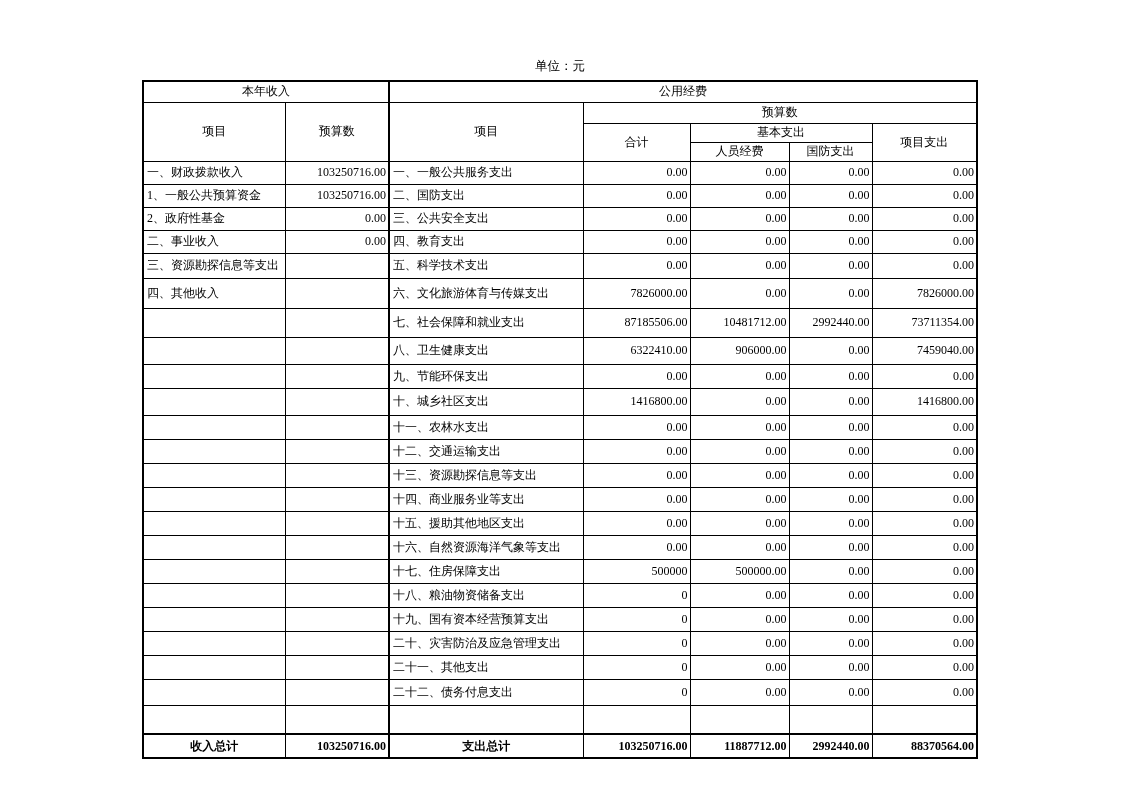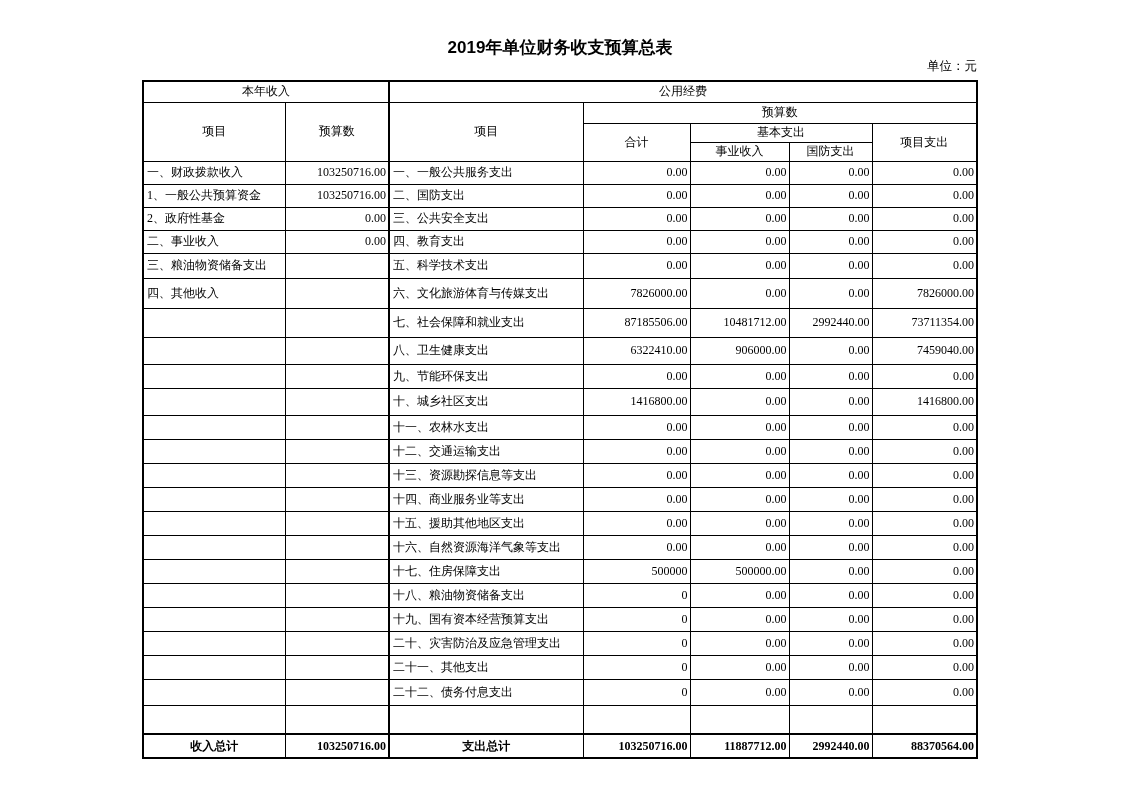--- a/index.html
+++ b/index.html
@@ -6,21 +6,21 @@
   .page {
     position:relative; width:1122px; height:793px; background:#ffffff;
     font-family:"Liberation Serif","DejaVu Serif",serif; color:#000;
   }
   .title {
     position:absolute; left:143px; top:36px; width:834px; text-align:center;
     font-size:17px; font-weight:bold;
     font-family:"Liberation Sans","DejaVu Sans",sans-serif;
   }
   .unit-note {
-    position:absolute; left:143px; top:58px; width:834px; text-align:right;
+    position:absolute; left:143px; top:58px; width:834px; text-align:center;
     font-size:12.5px;
   }
   table.budget {
     position:absolute; left:142px; top:80px; width:836px;
     border-collapse:collapse; table-layout:fixed; border:2px solid #000;padding-left:24px;
   }
   .budget th, .budget td {
     border:1px solid #000; font-size:12px; font-weight:normal;
     padding:0 3px; overflow:hidden; white-space:nowrap; vertical-align:middle;
   }
@@ -31,21 +31,20 @@
   tr.footer td { border-top:2px solid #000; font-weight:bold; }
   tr.footer td.flabel { text-align:center; }
   tr.h19{height:19px} tr.h21{height:21px} tr.h23{height:23px} tr.h24{height:24px}
   tr.h25{height:25px} tr.h26{height:26px} tr.h27{height:27px} tr.h29{height:29px}
   tr.h30{height:30px}
 </style>
 </head>
 <body>
 
 <div class="page">
-  <div class="title">2019年单位财务收支预算总表</div>
   <div class="unit-note">单位：元</div>
 
   <table class="budget">
     <colgroup>
       <col style="width:142px">
         <col style="width:104px">
         <col style="width:194px">
       <col style="width:107px">
         <col style="width:99px">
         <col style="width:83px">
@@ -61,21 +60,21 @@
         <th rowspan="3">预算数</th>
         <th rowspan="3" class="secL">项目</th>
         <th colspan="4">预算数</th>
       </tr>
       <tr class="h19">
         <th rowspan="2">合计</th>
         <th colspan="2">基本支出</th>
         <th rowspan="2">项目支出</th>
       </tr>
       <tr class="h19">
-        <th>事业收入</th>
+        <th>人员经费</th>
         <th>国防支出</th>
       </tr>
     </thead>
     <tbody>
       <tr class="h23">
           <td class="item">一、财政拨款收入</td>
           <td class="num">103250716.00</td>
           <td class="item secL">一、一般公共服务支出</td>
           <td class="num">0.00</td>
           <td class="num">0.00</td>
@@ -103,21 +102,21 @@
       <tr class="h23">
           <td class="item">二、事业收入</td>
           <td class="num">0.00</td>
           <td class="item secL">四、教育支出</td>
           <td class="num">0.00</td>
           <td class="num">0.00</td>
           <td class="num">0.00</td>
           <td class="num">0.00</td>
         </tr>
       <tr class="h25">
-          <td class="item">三、粮油物资储备支出</td>
+          <td class="item">三、资源勘探信息等支出</td>
           <td class="num"></td>
           <td class="item secL">五、科学技术支出</td>
           <td class="num">0.00</td>
           <td class="num">0.00</td>
           <td class="num">0.00</td>
           <td class="num">0.00</td>
         </tr>
       <tr class="h30">
           <td class="item">四、其他收入</td>
           <td class="num"></td>

